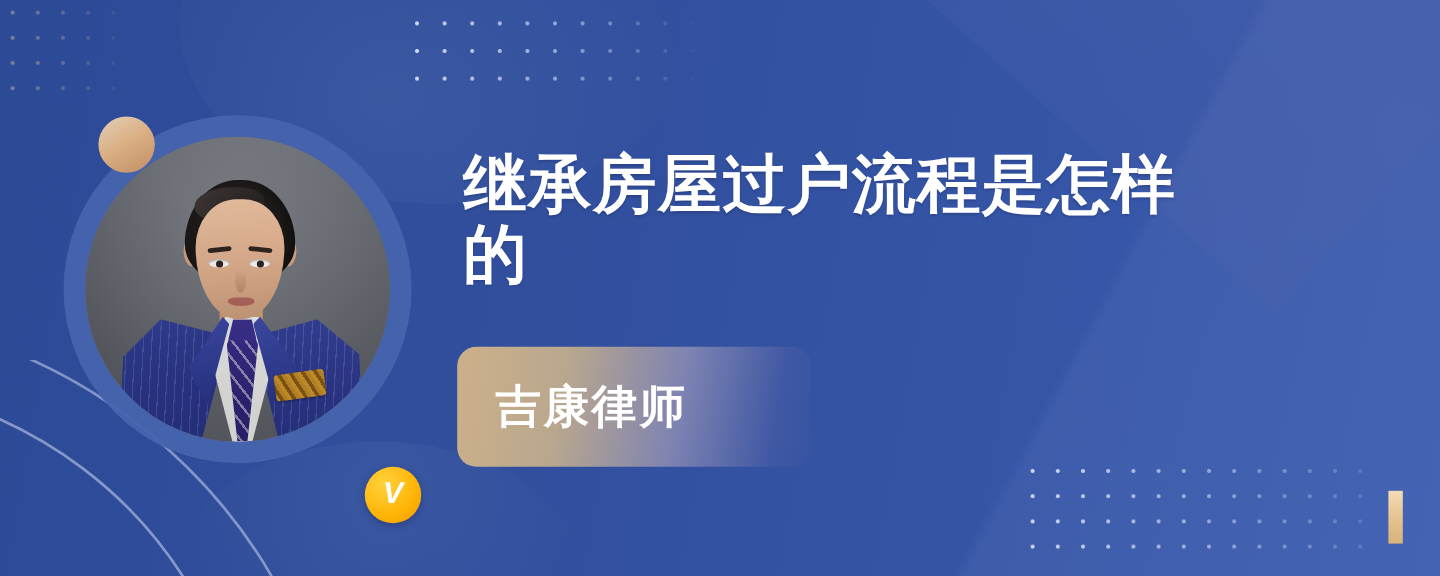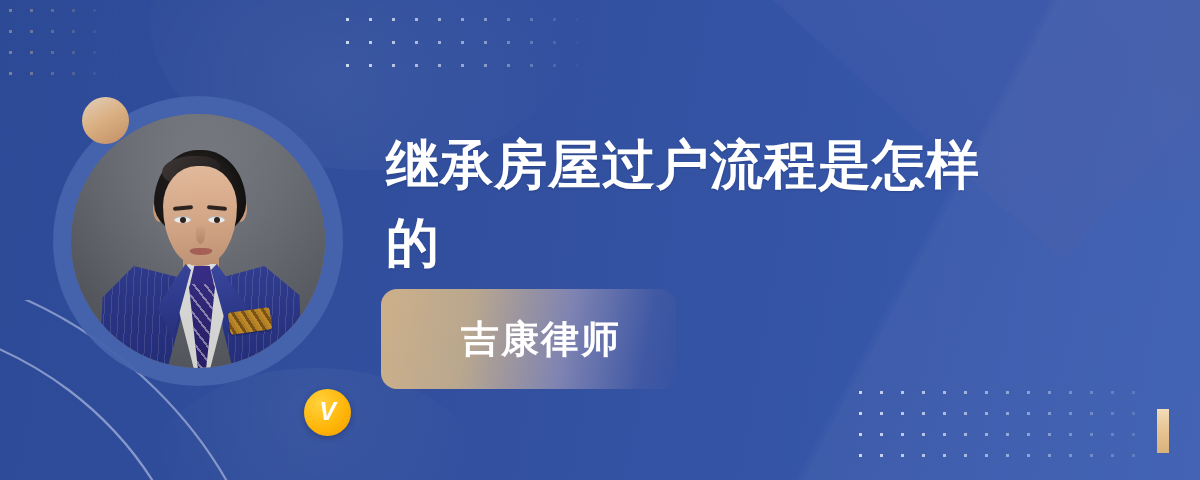--- a/index.html
+++ b/index.html
@@ -199,29 +199,29 @@
   .tan-circle {
     position:absolute; left:82px; top:97px; width:47px; height:47px;
     border-radius:50%;
     background:linear-gradient(150deg,#f0d9bc 0%,#e7b781 48%,#c98f5e 100%);
     opacity:.93;
   }
 
   
   .title {
     position:absolute; left:386px; top:126px; width:620px;
-    color:#ffffff; font-size:53px; font-weight:bold; line-height:78px;
+    color:#ffffff; font-size:53px; font-weight:bold; line-height:58px;
     letter-spacing:1px; white-space:pre-wrap;
     text-shadow:0 1px 2px rgba(18,30,72,.25);
   }
   .author-badge {
     position:absolute; left:381px; top:289px; width:295px; height:100px;
     border-radius:16px;
     background:linear-gradient(100deg,#cdb08a 0%,#b9a78e 30%,#7e83b2 62%,#4159a4 88%,rgba(60,84,160,.25) 100%);
-    display:flex; align-items:center;padding-left:48px;
+    display:flex; align-items:center;
   }
   .author-badge span{
     margin-left:32px; color:#ffffff; font-size:38px; font-weight:bold;
     letter-spacing:2px;
   }
 
   
   .gold-bar {
     position:absolute; left:1157px; top:409px; width:12px; height:44px;
     background:linear-gradient(180deg,#f3dcb7 0%,#e6c391 50%,#d9b27c 100%);

